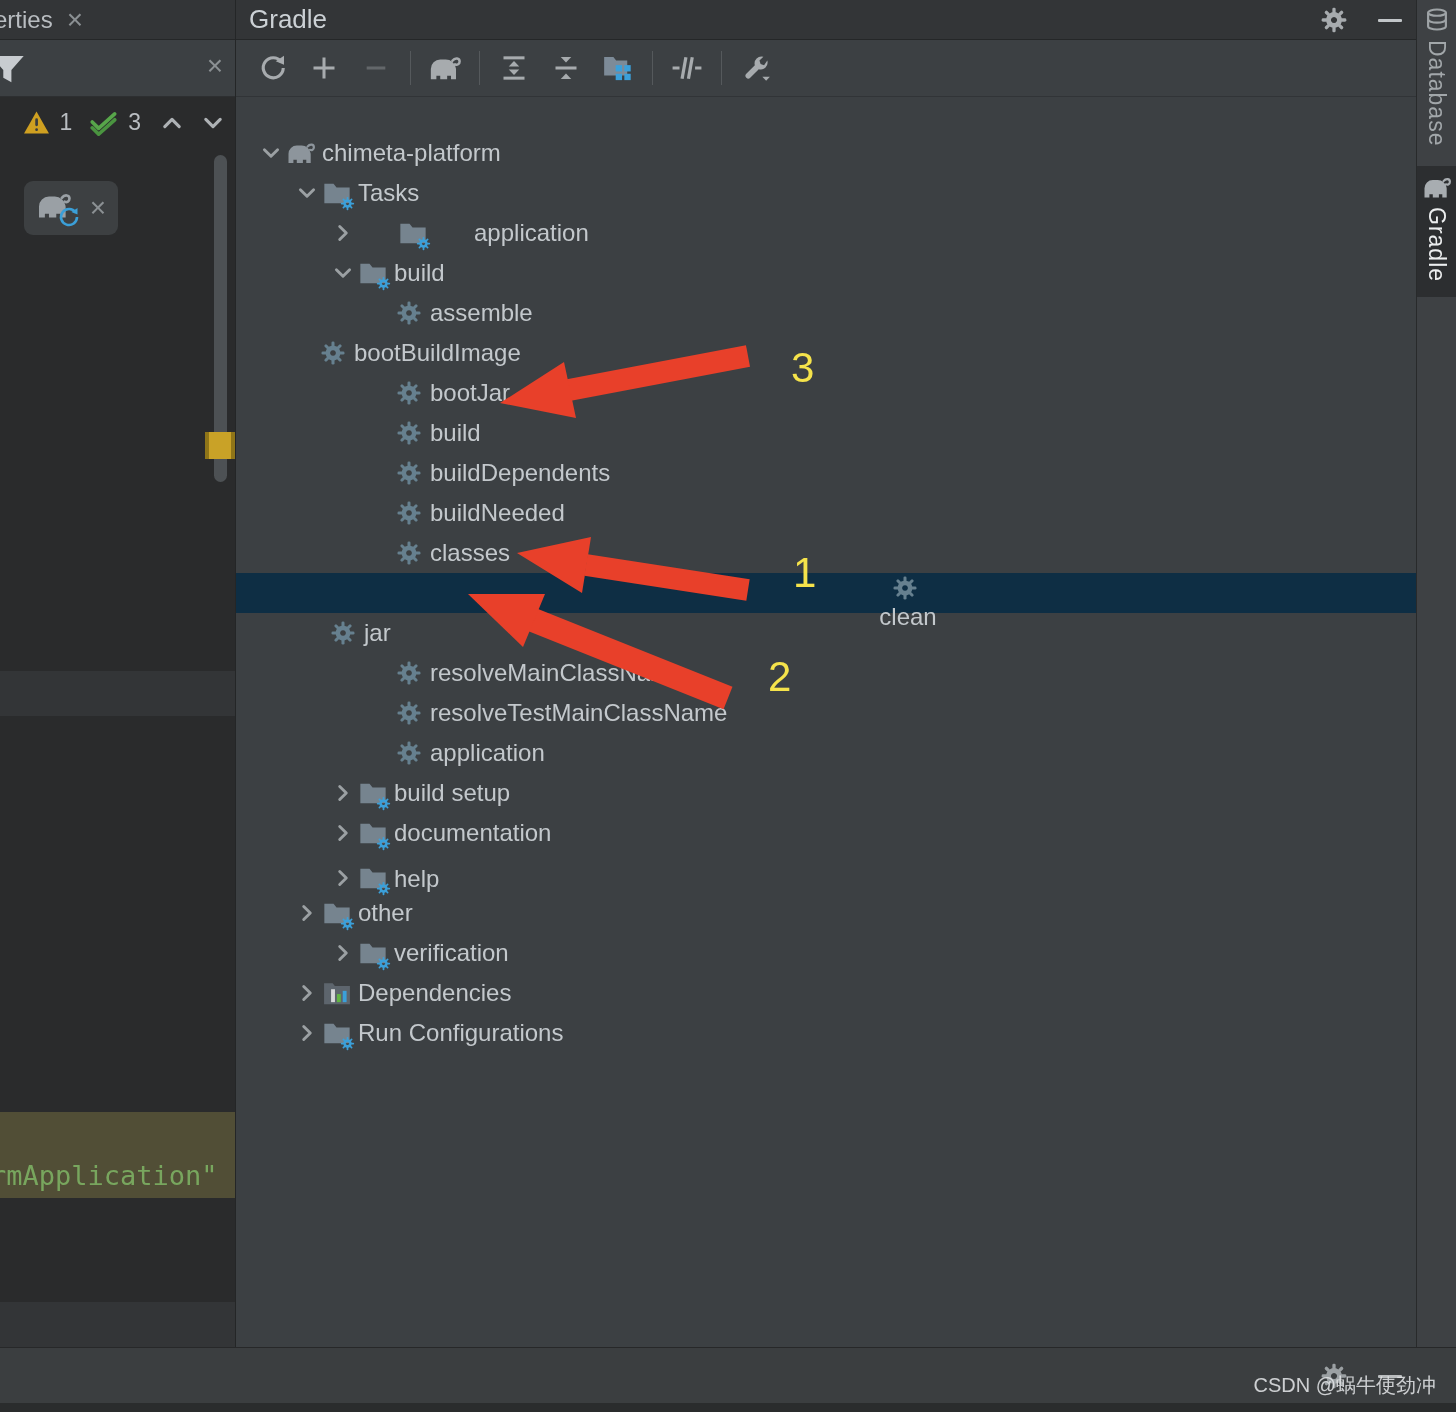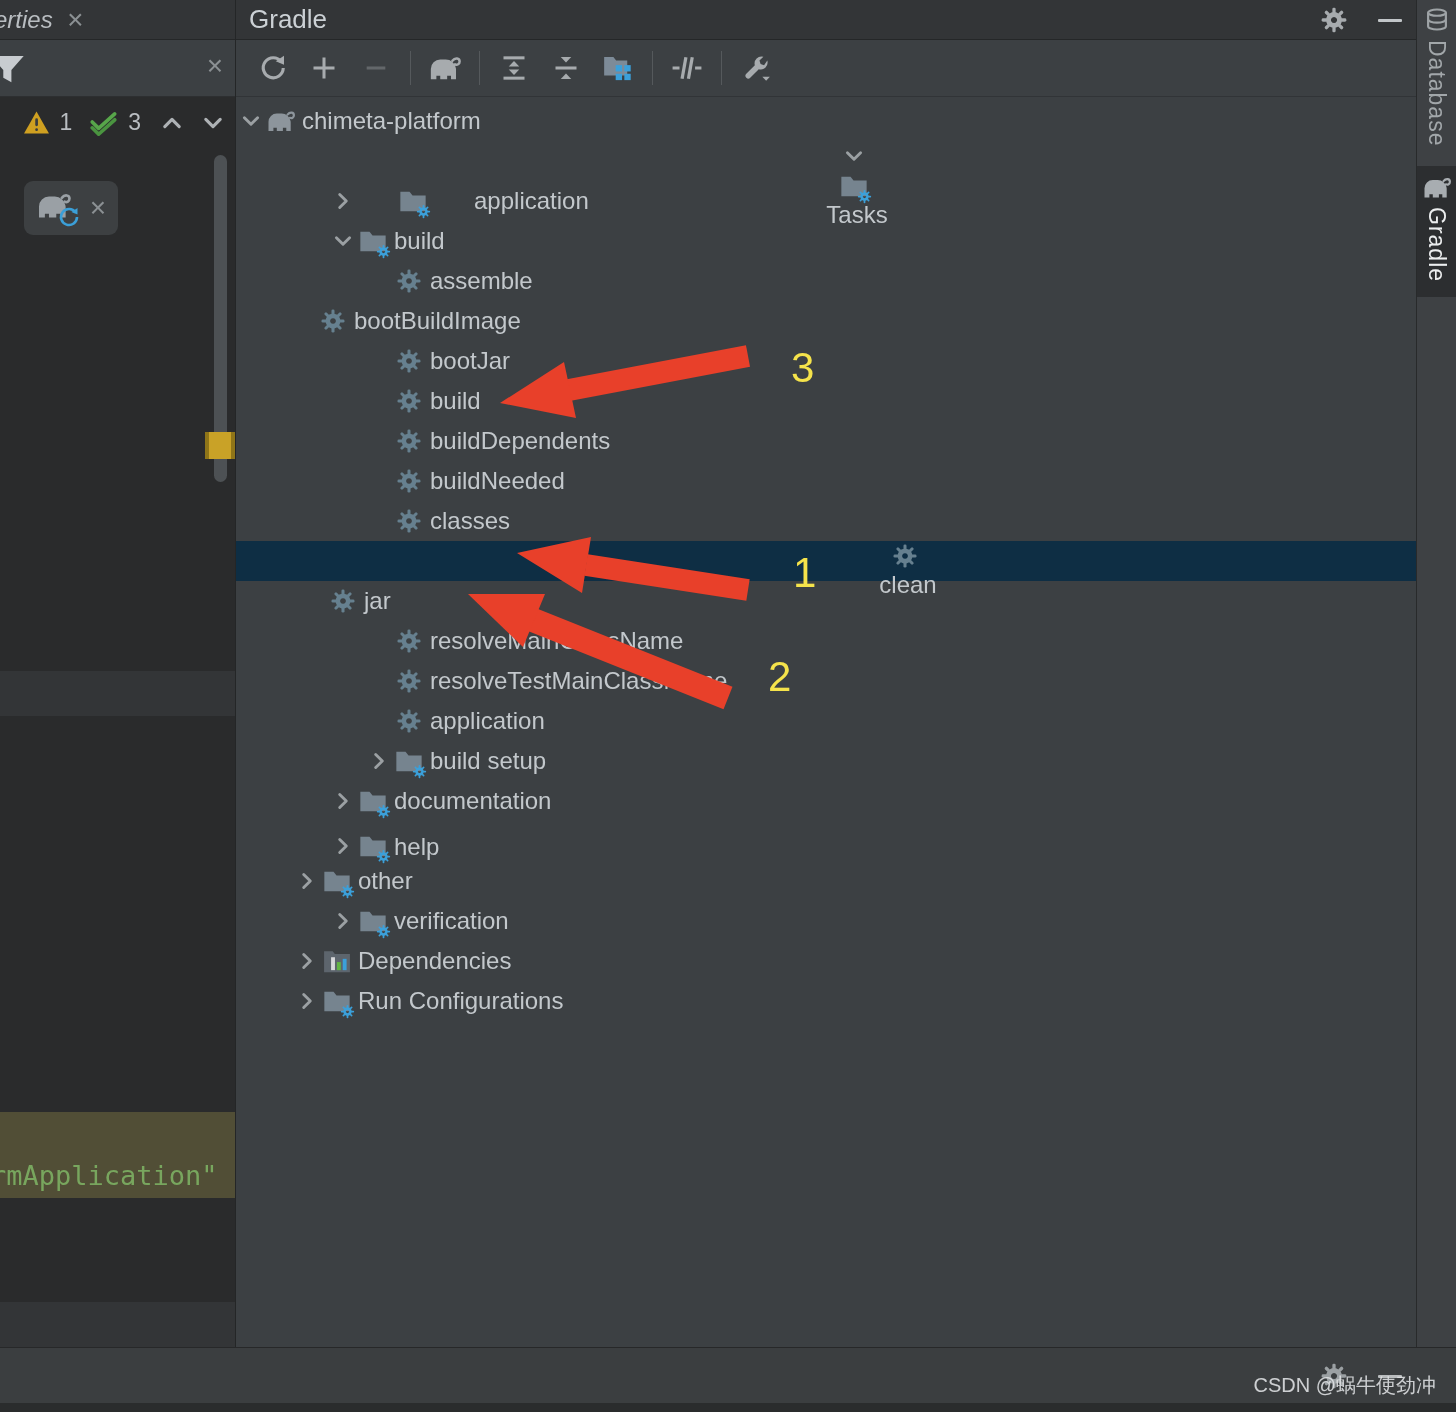--- a/index.html
+++ b/index.html
@@ -16,21 +16,20 @@
   
   .left-panel {
     position:absolute; left:0; top:0; width:236px; height:1347px;
     border-right:1px solid #242627; background:#2a2b2c;
   }
   .left-tabbar {
     position:absolute; left:0; top:0; width:100%; height:40px;
     background:#333537; border-bottom:1px solid #252728;
     display:flex; align-items:center; gap:14px; padding-left:0;
     overflow:hidden;
-    font-style:italic;
   }
   .left-tab-label { font-size:24px; color:#b9bdc1; margin-left:-6px; }
   .close-x { font-size:28px; color:#8b9093; line-height:1; cursor:default; }
   .left-filterbar {
     position:absolute; left:0; top:40px; width:100%; height:57px;
     background:#3c4043; border-bottom:1px solid #2d2f31;
     overflow:hidden;
   }
   .funnel { position:absolute; left:-9px; top:14px; }
   .filter-close { position:absolute; right:12px; top:12px; }
@@ -313,34 +312,34 @@
       <span class="tb-sep"></span>
       <span class="tb-btn">
         <svg width="30" height="30" viewBox="0 0 26 26" fill="#a7abae">
           <path d="M22.8 6.6a6 6 0 0 1-7.4 7.4L8 21.4a2.4 2.4 0 0 1-3.4-3.4l7.4-7.4a6 6 0 0 1 7.4-7.4L16 6.6l1 3 3 1z"></path>
           <polygon points="18.5,20.5 25,20.5 21.8,24"></polygon>
         </svg>
       </span>
     </div>
 
   <div class="tree">
-      <div class="tree-row" style="">
+      <div class="tree-row" style="padding-left: 20px; margin-top: 32px;">
         <span class="chev-box">
           <svg width="22" height="22" viewBox="0 0 20 20" style="color:#9ba0a3">
             <use href="#sym-chevron-down"></use>
           </svg>
         </span>
         <span class="icon-box">
           <svg width="32" height="24" viewBox="0 0 30 22" style="color:#8d959c">
             <use href="#sym-elephant"></use>
           </svg>
         </span>
         <span class="tree-label">chimeta-platform</span>
       </div>
-      <div class="tree-row" style="padding-left: 56px; flex-direction: column;">
+      <div class="tree-row" style="padding-left: 56px;">
         <span class="chev-box">
           <svg width="22" height="22" viewBox="0 0 20 20" style="color:#9ba0a3">
             <use href="#sym-chevron-down"></use>
           </svg>
         </span>
         <span class="icon-box">
           <svg width="28" height="23" viewBox="0 0 24 20" fill="#76848f">
             <use href="#sym-folder"></use>
           </svg>
           <span class="badge-gear">
@@ -476,21 +475,21 @@
         <span class="tree-label">resolveTestMainClassName</span>
       </div>
       <div class="tree-row" style="padding-left: 158px;">
         <span class="icon-box">
           <svg width="26" height="26" viewBox="0 0 24 24" fill="#66808f">
             <use href="#sym-gear"></use>
           </svg>
         </span>
         <span class="tree-label">application</span>
       </div>
-      <div class="tree-row" style="padding-left: 92px; margin-left: 36px;">
+      <div class="tree-row" style="padding-left: 92px;">
         <span class="chev-box">
           <svg width="22" height="22" viewBox="0 0 20 20" style="color:#9ba0a3">
             <use href="#sym-chevron-right"></use>
           </svg>
         </span>
         <span class="icon-box">
           <svg width="28" height="23" viewBox="0 0 24 20" fill="#76848f">
             <use href="#sym-folder"></use>
           </svg>
           <span class="badge-gear">

